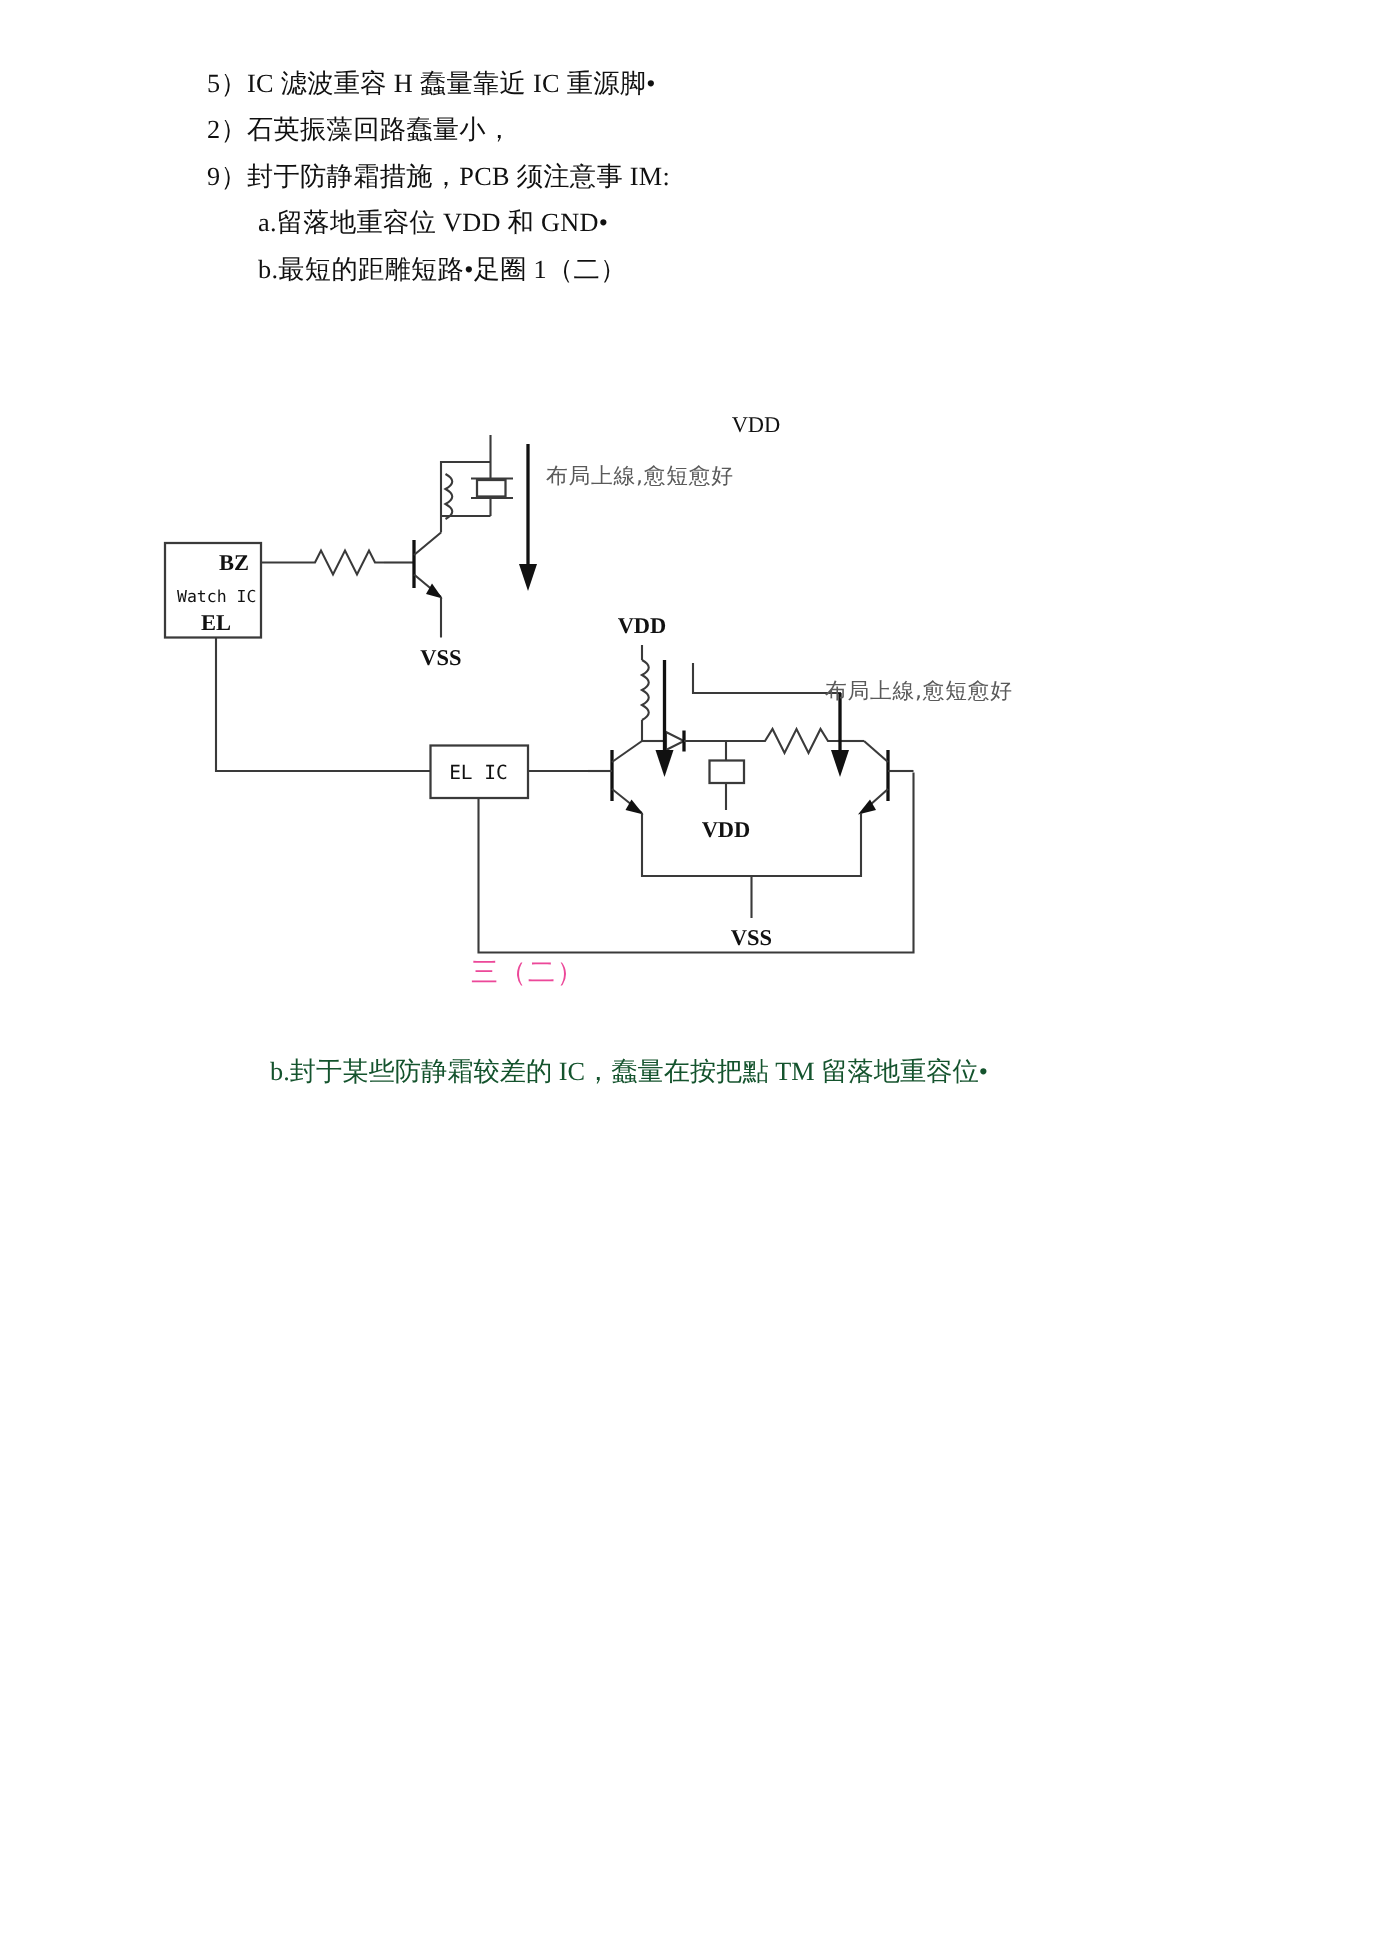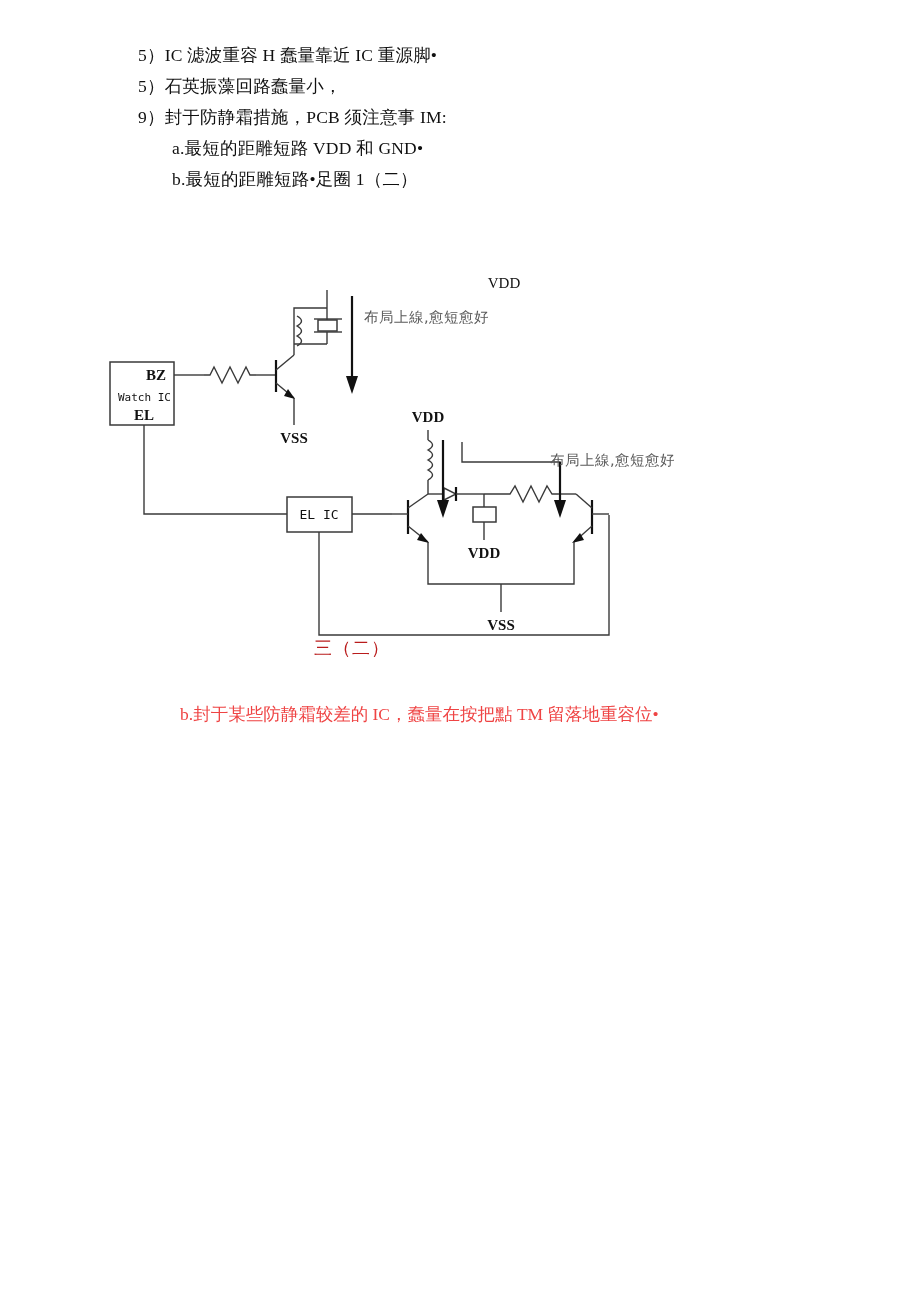--- a/index.html
+++ b/index.html
@@ -49,30 +49,30 @@
     text-align: right;
   }
   .fig-caption {
     position: absolute;
     left: 262px;
     top: 636px;
     font-size: 18px;
     line-height: 24px;
     letter-spacing: 1px;
     white-space: nowrap;
-    color: #b91c1c;
+    color: #ec4899;
   }
   .footer-note {
     position: absolute;
     left: 128px;
     top: 700px;
     font-size: 17.5px;
     line-height: 28px;
     white-space: nowrap;
-    color: #ef4444;
+    color: #14532d;
   }
   .anno {
     font-family: "DejaVu Sans", "Liberation Sans", sans-serif;
     font-size: 14.5px;
     fill: #5a5a5a;
     letter-spacing: 0.5px;
   }
   .lbl {
     font-family: "Liberation Serif", "DejaVu Serif", serif;
     font-size: 15px;
@@ -113,23 +113,23 @@
     fill: #111111;
   }
 </style>
 </head>
 <body>
 
 <div class="page">
 
   <div class="text-block">
     <div class="para">5）IC 滤波重容 H 蠢量靠近 IC 重源脚•</div>
-    <div class="para">5）石英振藻回路蠢量小，</div>
+    <div class="para">2）石英振藻回路蠢量小，</div>
     <div class="para">9）封于防静霜措施，PCB 须注意事 IM:</div>
-    <div class="para indent-1">a.最短的距雕短路 VDD 和 GND•</div>
+    <div class="para indent-1">a.留落地重容位 VDD 和 GND•</div>
     <div class="para indent-1">b.最短的距雕短路•足圈 1（二）</div>
   </div>
 
   <div class="figure">
     <svg width="920" height="420" viewBox="0 0 920 420" xmlns="http://www.w3.org/2000/svg">
 
       <text class="lbl-plain" x="452" y="26" text-anchor="middle">VDD</text>
 
       <rect class="box" x="58" y="100" width="64" height="63"></rect>
       <text class="lbl" x="114" y="118" text-anchor="end">BZ</text>

